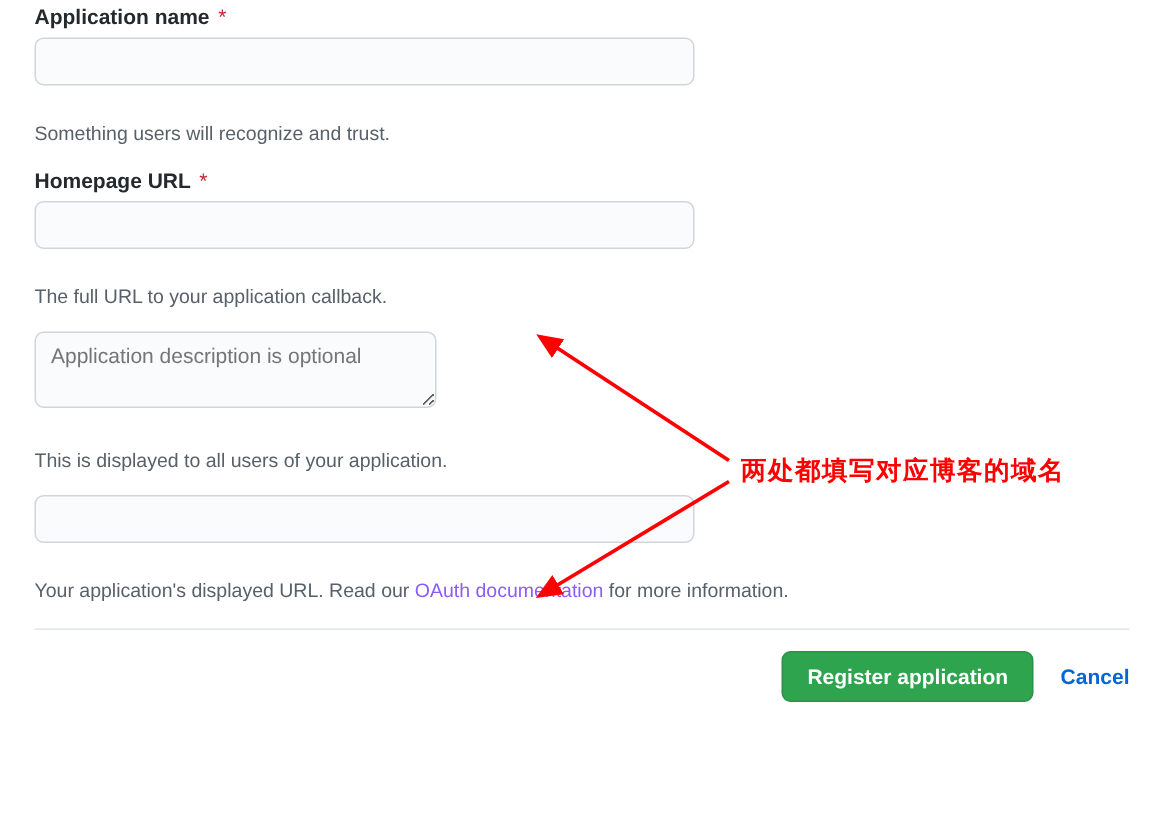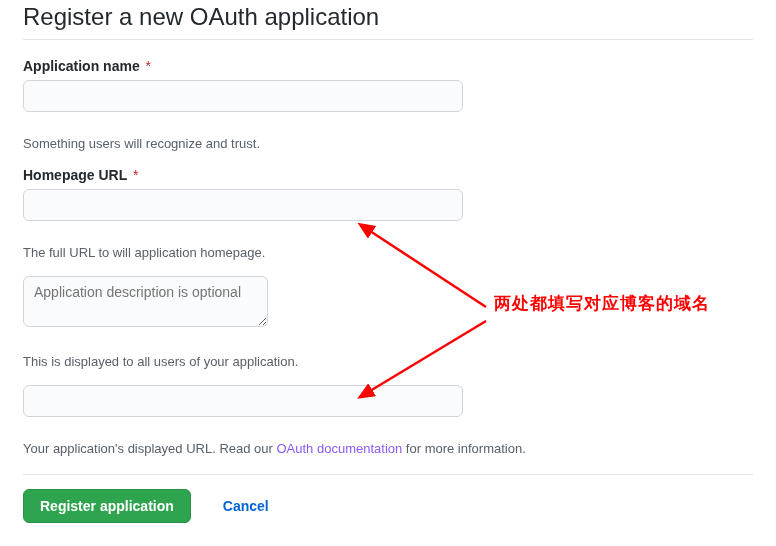--- a/index.html
+++ b/index.html
@@ -35,21 +35,21 @@
       padding: 6px 10px;
       font-size: 14px;
       line-height: 20px;
       border: 1px solid #d1d5da;
       border-radius: 6px;
       background: #fafbfc;
       color: #24292e;
       height: 32px;
     }
     .form-textarea {
-      width: 245px;
+      width: 268px;
       height: 51px;
       padding: 7px 10px;
       font-size: 14px;
       border: 1px solid #d1d5da;
       border-radius: 6px;
       background: #fafbfc;
       color: #6a737d;
       resize: both;
       font-family: inherit;
     }
@@ -57,21 +57,21 @@
       font-size: 13px;
       color: #586069;
       margin-top: 24px;
     }
     .help-text a { color: #8b5cf6; text-decoration: none; }
     hr.divider {
       border: none;
       border-top: 1px solid #e1e4e8;
       margin: 18px 0 14px 0;
     }
-    .form-actions { display: flex; align-items: center; gap: 32px; }
+    .form-actions { display: flex; align-items: center; gap: 18px; justify-content: flex-end; }
     .btn-primary {
       background: #2ea44f;
       color: #fff;
       border: 1px solid #2a9147;
       border-radius: 6px;
       padding: 8px 16px;
       font-size: 14px;
       font-weight: 600;
       cursor: pointer;
     }
@@ -94,38 +94,37 @@
       position: absolute;
       top: 0;
       left: 0;
       pointer-events: none;
     }
   </style>
 </head>
 <body>
 
 <div class="container">
-  <h1 class="page-title">Register a new OAuth application</h1>
 
   <div class="form-group">
     <label class="form-label">
       <span>Application name</span>
       <span class="required">*</span>
     </label>
     <input type="text" class="form-input" style="">
     <p class="help-text">Something users will recognize and trust.</p>
   </div>
 
   <div class="form-group">
     <label class="form-label">
       <span>Homepage URL</span>
       <span class="required">*</span>
     </label>
     <input type="text" class="form-input" style="">
-    <p class="help-text">The full URL to will application homepage.</p>
+    <p class="help-text">The full URL to your application callback.</p>
   </div>
 
   <div class="form-group">
     <textarea class="form-textarea" placeholder="Application description is optional" style=""></textarea>
     <p class="help-text">This is displayed to all users of your application.</p>
   </div>
 
   <div class="form-group">
     <input type="text" class="form-input" style="">
     <p class="help-text">
@@ -144,13 +143,13 @@
 <svg class="annotation-arrows" width="776" height="546">
   <defs>
     <marker id="arrowhead" markerWidth="8" markerHeight="8" refX="1" refY="3" orient="auto">
       <polygon points="0 0, 7 3, 0 6" fill="#ff0000"></polygon>
     </marker>
   </defs>
   <line x1="486" y1="307" x2="370" y2="231" stroke="#ff0000" stroke-width="2.5" marker-end="url(#arrowhead)"></line>
   <line x1="486" y1="321" x2="370" y2="391" stroke="#ff0000" stroke-width="2.5" marker-end="url(#arrowhead)"></line>
 </svg>
 
-<div class="annotation-text" style="left:494px; top:292px;">两处都填写对应博客的域名</div>
+<div class="annotation-text" style="left:494px; top:302px;">两处都填写对应博客的域名</div>
 
 </body></html>

